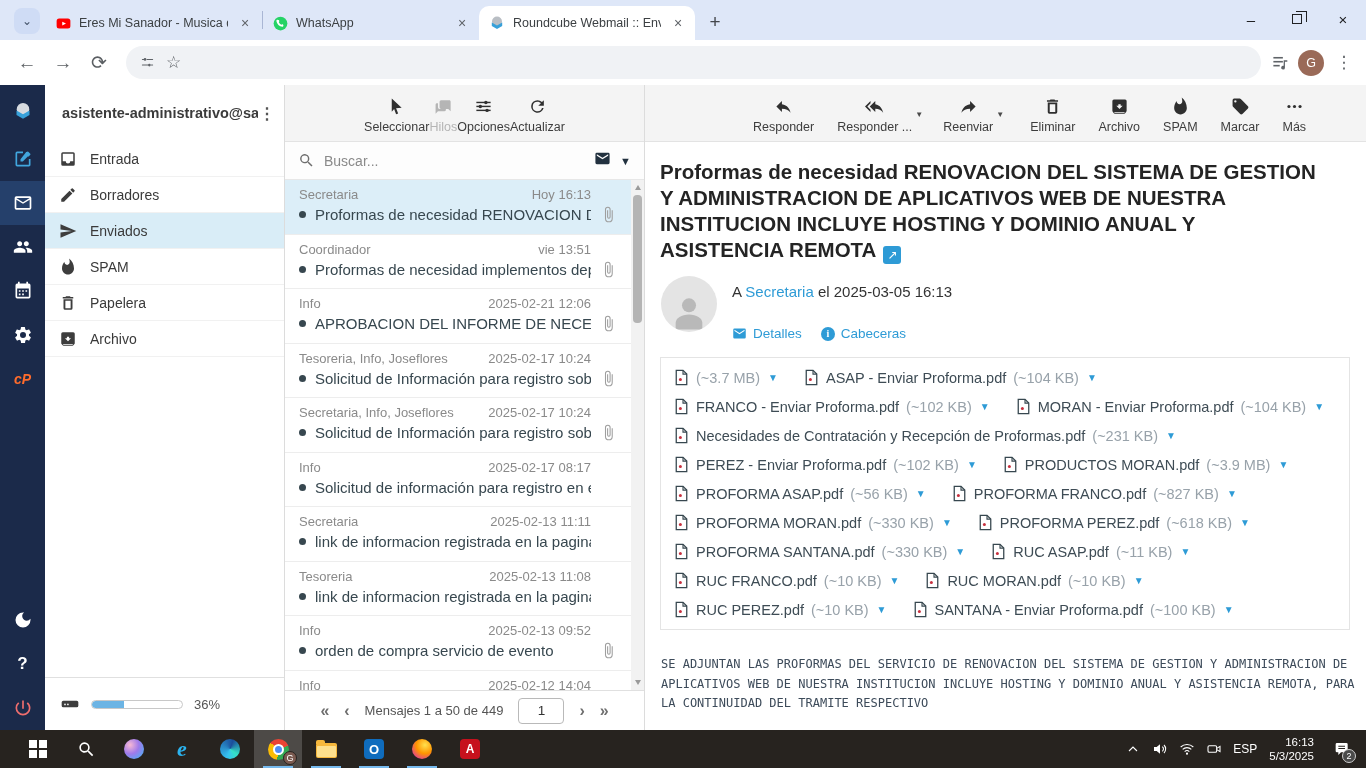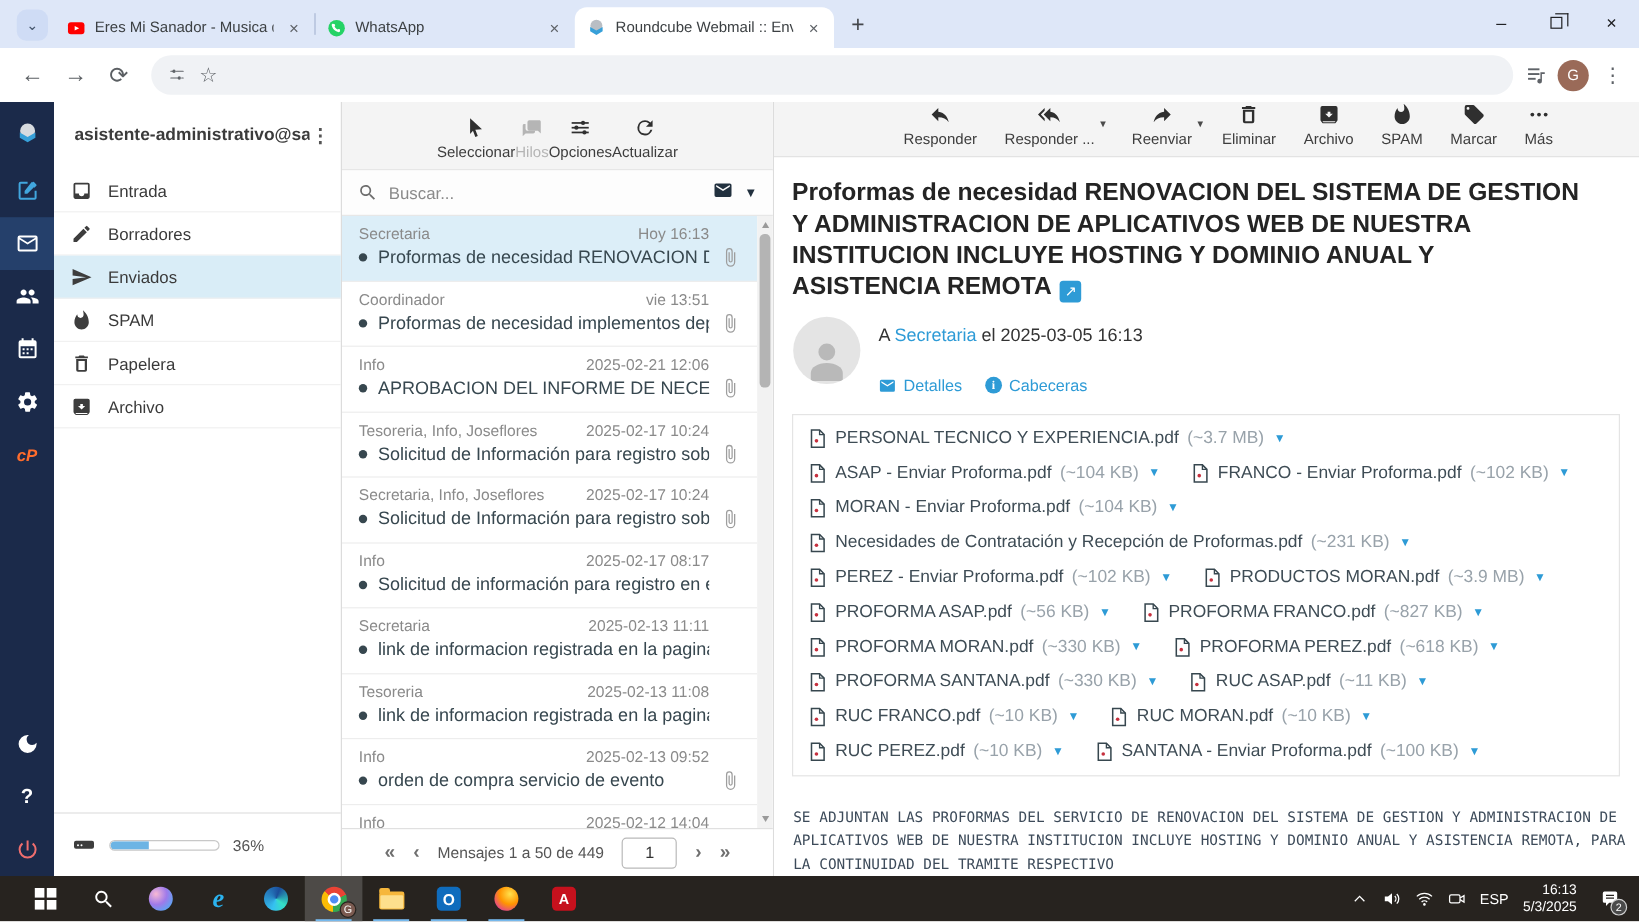--- a/index.html
+++ b/index.html
@@ -533,21 +533,21 @@
           <span>Responder ...</span>
           <span class="drop">▼</span>
         </div>
         <div class="tbtn" style="margin-left:8px">
           <svg viewBox="0 0 24 24">
               <path d="M14 9V5l7 7-7 7v-4.1c-5 0-8.5 1.6-11 5.1 1-5 4-10 11-11z"></path>
             </svg>
           <span>Reenviar</span>
           <span class="drop">▼</span>
         </div>
-        <div class="tbtn" style="margin-left:2px">
+        <div class="tbtn" style="margin-left:14px">
           <svg viewBox="0 0 24 24">
               <path d="M6 19a2 2 0 0 0 2 2h8a2 2 0 0 0 2-2V7H6v12zM8.5 9h7v10h-7zM19 4h-3.5l-1-1h-5l-1 1H5v2h14V4z"></path>
             </svg>
           <span>Eliminar</span>
         </div>
         <div class="tbtn">
           <svg viewBox="0 0 24 24">
               <path d="M20.54 5.23l-1.39-1.68A1.45 1.45 0 0 0 18 3H6c-.47 0-.88.21-1.16.55L3.46 5.23C3.17 5.57 3 6.02 3 6.5V19a2 2 0 0 0 2 2h14a2 2 0 0 0 2-2V6.5c0-.48-.17-.93-.46-1.27zM12 9l4 4h-2.55v2h-2.9v-2H8l4-4zM5.12 5l.81-1h12l.94 1H5.12z" transform="scale(1 -1) translate(0 -24)"></path>
             </svg>
           <span>Archivo</span>
@@ -606,21 +606,20 @@
       </div>
 
       <div class="atts">
 
           <span class="att">
             <svg viewBox="0 0 20 22">
               <path fill="none" stroke="#37474f" stroke-width="1.7" d="M3 1.5h9l5 5v14H3z"></path>
               <path fill="none" stroke="#37474f" stroke-width="1.5" d="M12 1.5v5h5"></path>
               <circle cx="8.5" cy="13.5" r="2" fill="#c6303e"></circle>
             </svg>
-            <span class="att-name">PERSONAL TECNICO Y EXPERIENCIA.pdf</span>
             <span class="att-size">(~3.7 MB)</span>
             <span class="att-caret">▼</span>
           </span>
 
           <span class="att">
             <svg viewBox="0 0 20 22">
               <path fill="none" stroke="#37474f" stroke-width="1.7" d="M3 1.5h9l5 5v14H3z"></path>
               <path fill="none" stroke="#37474f" stroke-width="1.5" d="M12 1.5v5h5"></path>
               <circle cx="8.5" cy="13.5" r="2" fill="#c6303e"></circle>
             </svg>

